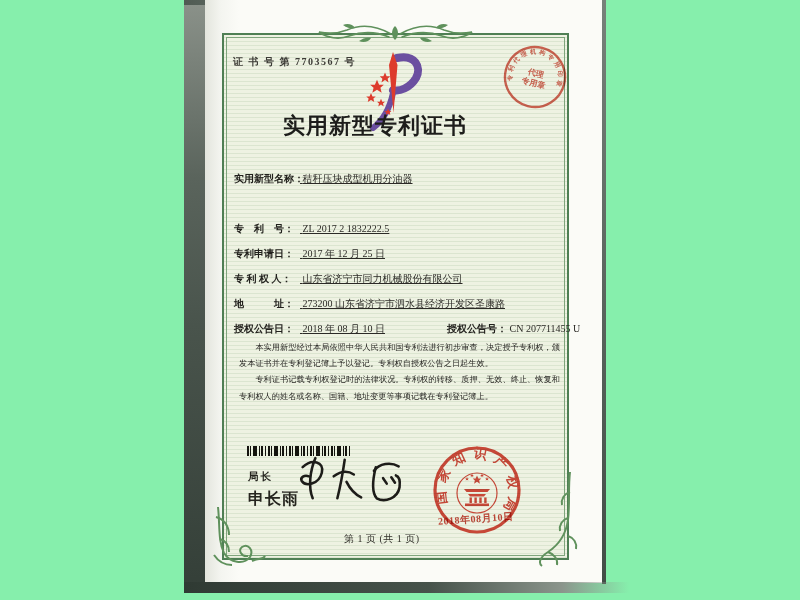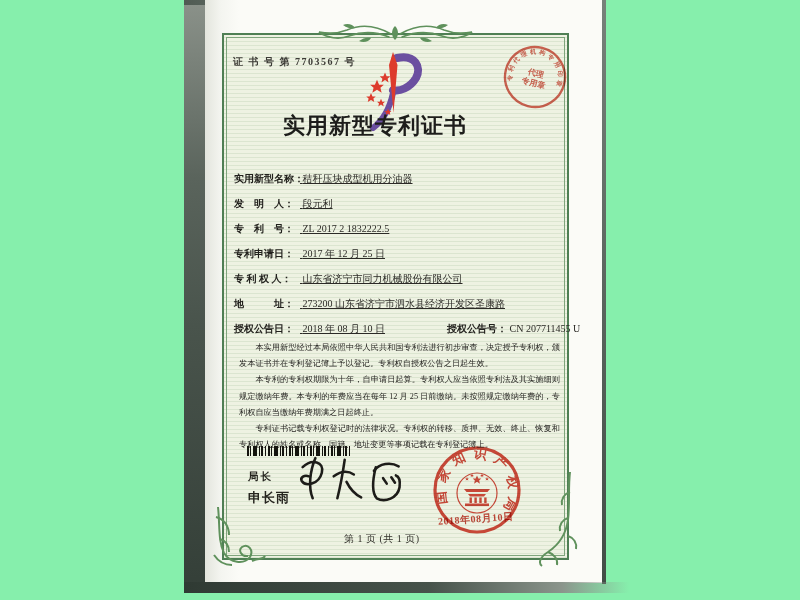--- a/index.html
+++ b/index.html
@@ -67,21 +67,21 @@
     font-size:8.2px; line-height:16.2px; text-align:justify; color:#282724;
   }
   .body-text p { text-indent:2em; margin:0; }
   .barcode {
     position:absolute; left:247px; top:446px; width:103px; height:10px;
     background-image:
       repeating-linear-gradient(90deg,#15140f 0px,#15140f 1px,rgba(0,0,0,0) 1px,rgba(0,0,0,0) 3px),
       repeating-linear-gradient(90deg,#15140f 0px,#15140f 2px,rgba(0,0,0,0) 2px,rgba(0,0,0,0) 7px);
   }
   .director-title { position:absolute; left:248px; top:470px; font-size:10.5px; font-weight:bold; letter-spacing:2px; color:#26251f; }
-  .director-name  { position:absolute; left:248px; top:489px; font-size:13px; font-weight:bold; letter-spacing:1px; color:#26251f; }
+  .director-name  { position:absolute; left:248px; top:489px; font-size:16px; font-weight:bold; letter-spacing:1px; color:#26251f; }
   .signature { position:absolute; left:288px; top:452px; width:128px; height:56px; }
   .page-footer { position:absolute; left:344px; top:532px; font-size:10px; letter-spacing:0.5px; color:#33322c; }
   
   .agency-stamp {
     position:absolute; left:501px; top:43px; width:68px; height:68px;
     transform:rotate(14deg); opacity:0.85; mix-blend-mode:multiply;
   }
   .office-seal {
     position:absolute; left:427px; top:440px; width:100px; height:100px;
     opacity:0.92; mix-blend-mode:multiply;
@@ -166,24 +166,20 @@
       <use href="#st" transform="translate(26,62) scale(0.36)"></use>
     </g>
   </svg>
 
   <div class="title">实用新型专利证书</div>
 
   <div class="field-row" style="top:172px">
     <span class="lbl">实用新型名称：</span>
     <span class="val">秸秆压块成型机用分油器</span>
   </div>
-  <div class="field-row" style="top:197px">
-    <span class="lbl">发　明　人：</span>
-    <span class="val">段元利</span>
-  </div>
   <div class="field-row" style="top:222px">
     <span class="lbl">专　利　号：</span>
     <span class="val">ZL 2017 2 1832222.5</span>
   </div>
   <div class="field-row" style="top:247px">
     <span class="lbl">专利申请日：</span>
     <span class="val">2017 年 12 月 25 日</span>
   </div>
   <div class="field-row" style="top:272px">
     <span class="lbl">专 利 权 人：</span>
@@ -197,21 +193,20 @@
     <span class="lbl">授权公告日：</span>
     <span class="val">2018 年 08 月 10 日</span>
     <span class="pair2">
       <span class="lbl2">授权公告号：</span>
       <span class="val">CN 207711455 U</span>
     </span>
   </div>
 
   <div class="body-text">
     <p>本实用新型经过本局依照中华人民共和国专利法进行初步审查，决定授予专利权，颁发本证书并在专利登记簿上予以登记。专利权自授权公告之日起生效。</p>
-    <p>本专利的专利权期限为十年，自申请日起算。专利权人应当依照专利法及其实施细则规定缴纳年费。本专利的年费应当在每年 12 月 25 日前缴纳。未按照规定缴纳年费的，专利权自应当缴纳年费期满之日起终止。</p>
     <p>专利证书记载专利权登记时的法律状况。专利权的转移、质押、无效、终止、恢复和专利权人的姓名或名称、国籍、地址变更等事项记载在专利登记簿上。</p>
   </div>
 
   <div class="barcode"></div>
 
   <div class="director-title">局长</div>
   <div class="director-name">申长雨</div>
 
   <svg class="signature" viewBox="0 0 140 60">
     <g fill="none" stroke="#1d1c19" stroke-width="2.8" stroke-linecap="round">

